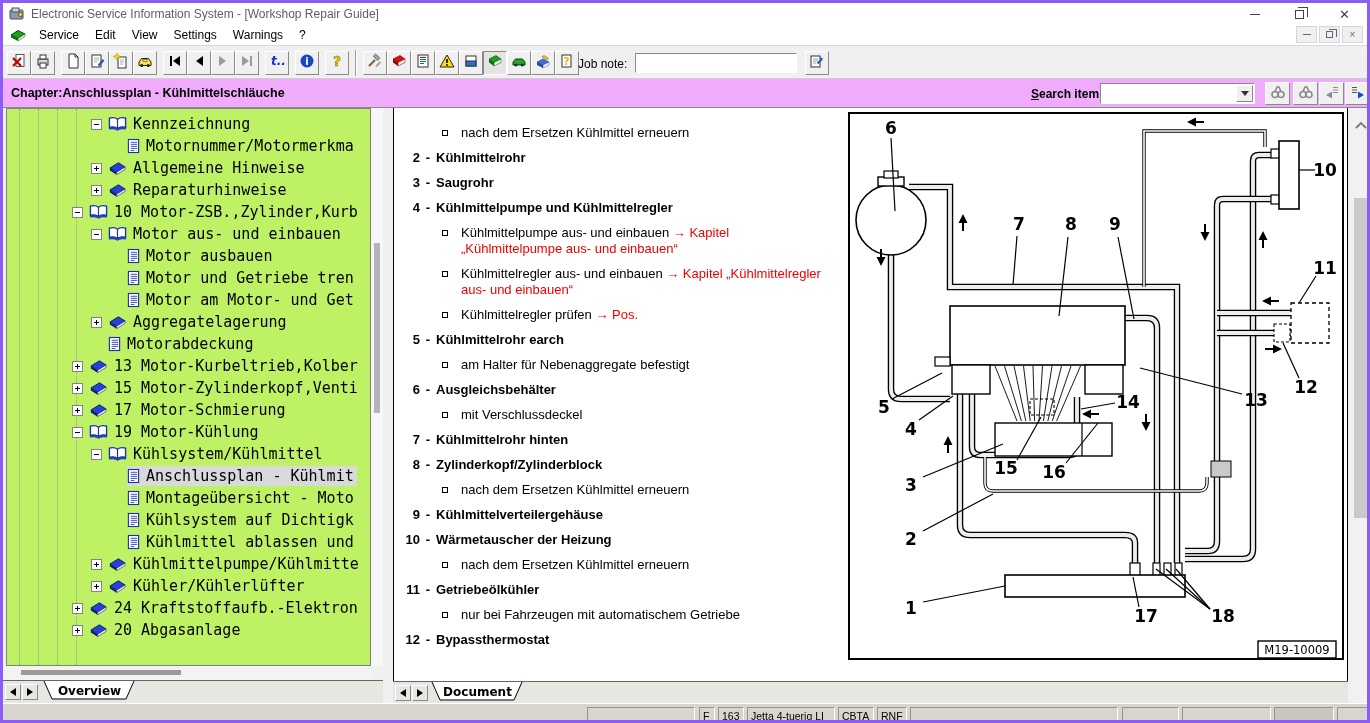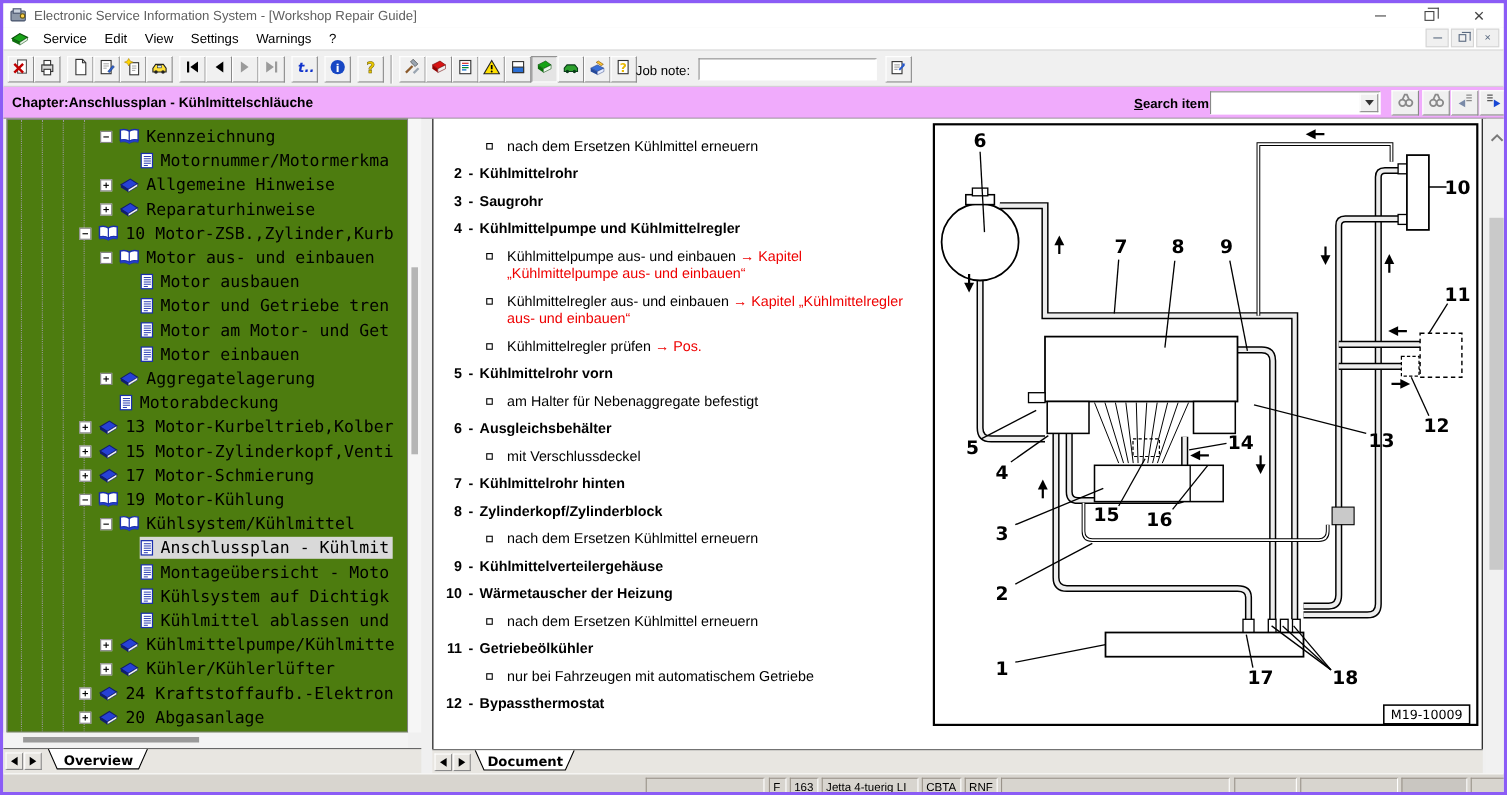--- a/index.html
+++ b/index.html
@@ -51,21 +51,21 @@
                 border:1px solid;border-color:#8a8a8a #ffffff #ffffff #8a8a8a;}
   .search-combo .combo-btn{position:absolute;right:1px;top:1px;width:17px;height:17px;background:#f0f0f0;
                 border:1px solid;border-color:#ffffff #8a8a8a #8a8a8a #ffffff;
                 display:flex;align-items:center;justify-content:center;}
   .combo-arrow{width:0;height:0;border-left:4px solid transparent;border-right:4px solid transparent;border-top:5px solid #333;}
   .cb-btn{position:absolute;top:3px;width:25px;height:23px;background:#f0f0f0;
           border:1px solid;border-color:#ffffff #8a8a8a #8a8a8a #ffffff;
           display:flex;align-items:center;justify-content:center;}
   
   .main-bg{position:absolute;left:0;top:105px;width:100%;height:595px;background:#f0f0f0;}
-  .tree-panel{position:absolute;left:3px;top:105px;width:365px;height:558px;background:#4d7c0f;
+  .tree-panel{position:absolute;left:3px;top:105px;width:365px;height:558px;background:#bef264;
               border:1px solid #828282;overflow:hidden;padding-left:27px;}
   .tree-guides{position:absolute;top:0;bottom:0;border-left:1px dotted #9a9a9a;width:0;}
   .tree-row{position:relative;height:22px;display:flex;align-items:center;white-space:nowrap;
             font-family:"DejaVu Sans Mono",monospace;font-size:15px;color:#000;}
   .expander{width:11px;height:11px;border:1px solid #848484;background:#fff;flex:none;
             position:relative;margin-right:6px;}
   .expander:before{content:"";position:absolute;left:2px;top:4px;width:5px;height:1px;background:#000;}
   .expander.plus:after{content:"";position:absolute;left:4px;top:2px;width:1px;height:5px;background:#000;}
   .exp-space{width:17px;flex:none;}
   .tree-ico{flex:none;margin-right:6px;display:flex;align-items:center;}
@@ -436,32 +436,20 @@
           <span class="tree-sel">
             <span class="tree-ico">
               <svg width="13" height="16" viewBox="0 0 14 16">
                 <rect x="1.5" y="1" width="11" height="14" fill="#fff" stroke="#1a2fae" stroke-width="1.2"></rect>
                 <path d="M4 4h7M4 6.2h7M4 8.4h7M4 10.6h7M4 12.8h4" stroke="#1a2fae" stroke-width="0.9"></path>
               </svg>
             </span>
             <span>Motor am Motor- und Get</span>
           </span>
         </div>
-        <div class="tree-row" style="padding-left: 103px;">
-          <span class="exp-space"></span>
-          <span class="tree-sel">
-            <span class="tree-ico">
-              <svg width="13" height="16" viewBox="0 0 14 16">
-                <rect x="1.5" y="1" width="11" height="14" fill="#fff" stroke="#1a2fae" stroke-width="1.2"></rect>
-                <path d="M4 4h7M4 6.2h7M4 8.4h7M4 10.6h7M4 12.8h4" stroke="#1a2fae" stroke-width="0.9"></path>
-              </svg>
-            </span>
-            <span>Motor einbauen</span>
-          </span>
-        </div>
         <div class="tree-row" style="padding-left: 84px;">
           <span class="expander plus"></span>
           <span class="tree-sel">
             <span class="tree-ico">
               <svg width="19" height="16" viewBox="0 0 20 16">
                 <polygon points="2,8 11,2.5 18,7 9,12.5" fill="#2741d6" stroke="#101d70"></polygon>
                 <polygon points="2,8 9,12.5 9,15 2,10.5" fill="#101d70"></polygon>
                 <polygon points="9,12.5 18,7 18,9.5 9,15" fill="#f2f2f2" stroke="#101d70" stroke-width="0.6"></polygon>
               </svg>
             </span>
@@ -703,21 +691,21 @@
           <span class="sq"></span>
           <span class="tx"><span>Kühlmittelregler aus- und einbauen </span><span class="red">→ Kapitel „Kühlmittelregler aus- und einbauen“</span></span>
         </div>
         <div class="doc-b">
           <span class="sq"></span>
           <span class="tx"><span>Kühlmittelregler prüfen </span><span class="red">→ Pos.</span></span>
         </div>
         <div class="doc-h">
           <span class="num">5</span>
           <span class="dash">-</span>
-          <span class="ttl">Kühlmittelrohr vorn</span>
+          <span class="ttl">Kühlmittelrohr earch</span>
         </div>
         <div class="doc-b">
           <span class="sq"></span>
           <span class="tx"><span>am Halter für Nebenaggregate befestigt</span></span>
         </div>
         <div class="doc-h">
           <span class="num">6</span>
           <span class="dash">-</span>
           <span class="ttl">Ausgleichsbehälter</span>
         </div>

